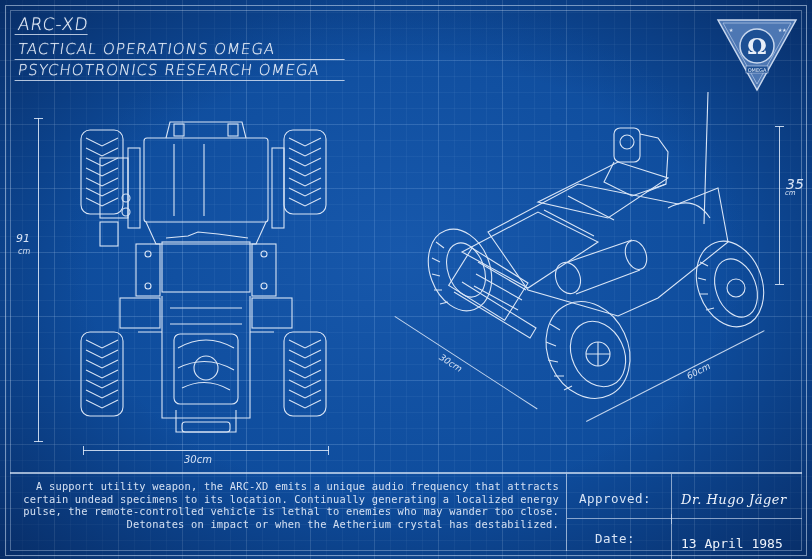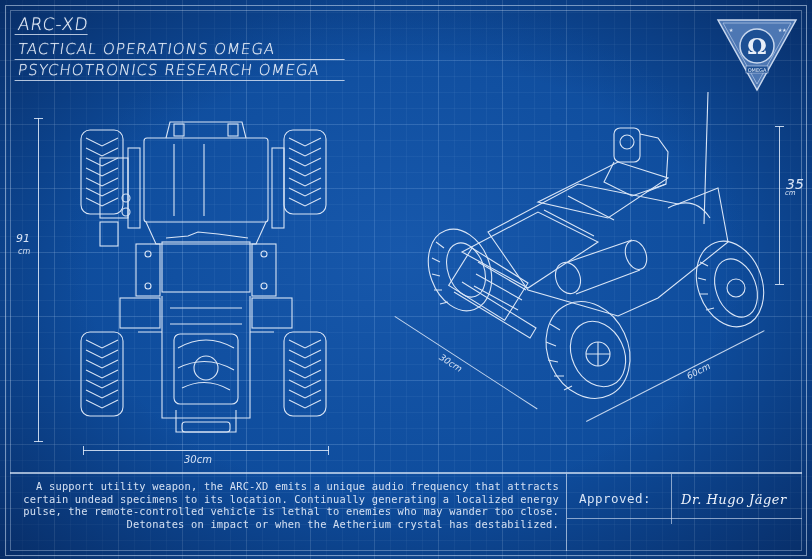--- a/index.html
+++ b/index.html
@@ -193,15 +193,20 @@
   </div>
 
   <div class="footer">
     <div class="desc">A support utility weapon, the ARC-XD emits a unique audio frequency that attracts certain undead specimens to its location. Continually generating a localized energy pulse, the remote-controlled vehicle is lethal to enemies who may wander too close. Detonates on impact or when the Aetherium crystal has destabilized.</div>
     <div class="approval">
       <div class="row row1">
         <div class="lbl">Approved:</div>
         <div class="sep"></div>
         <div class="val sig">Dr. Hugo Jäger</div>
       </div>
+      <div class="row row2">
+        <div class="lbl">Date:</div>
+        <div class="sep"></div>
+        <div class="val">13 April 1985</div>
+      </div>
     </div>
   </div>
 </div>
 
 </body></html>

